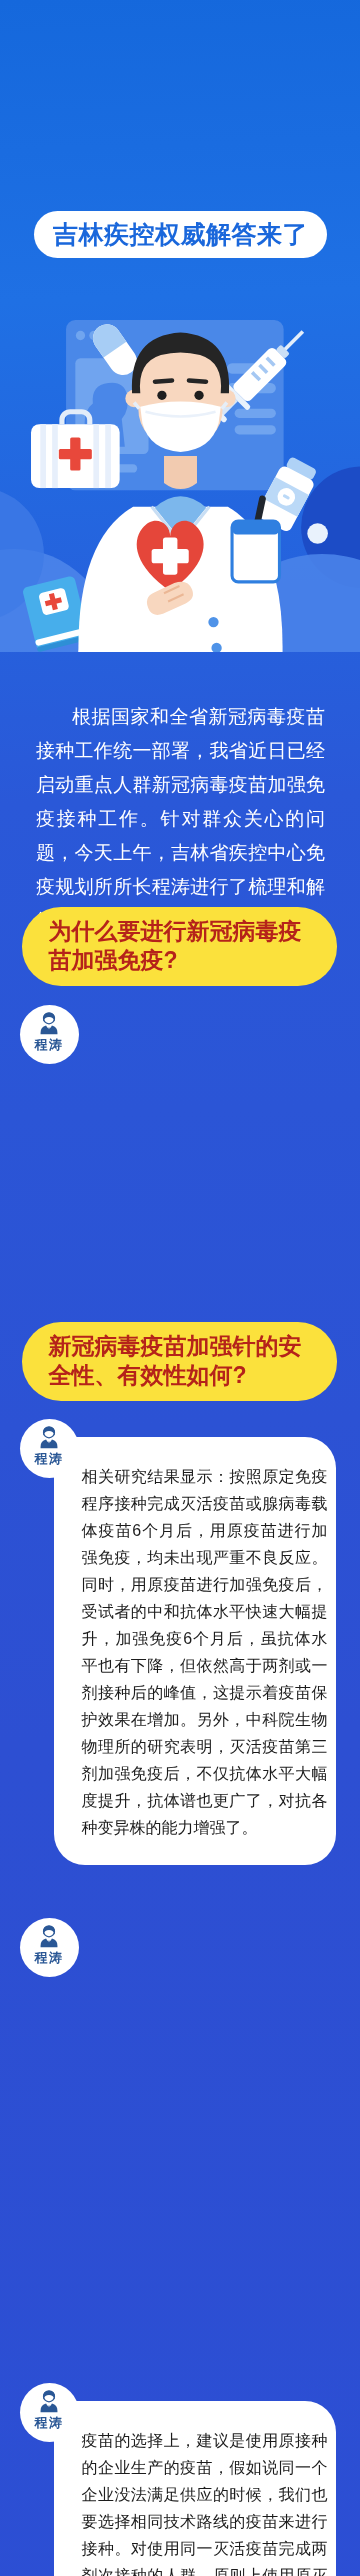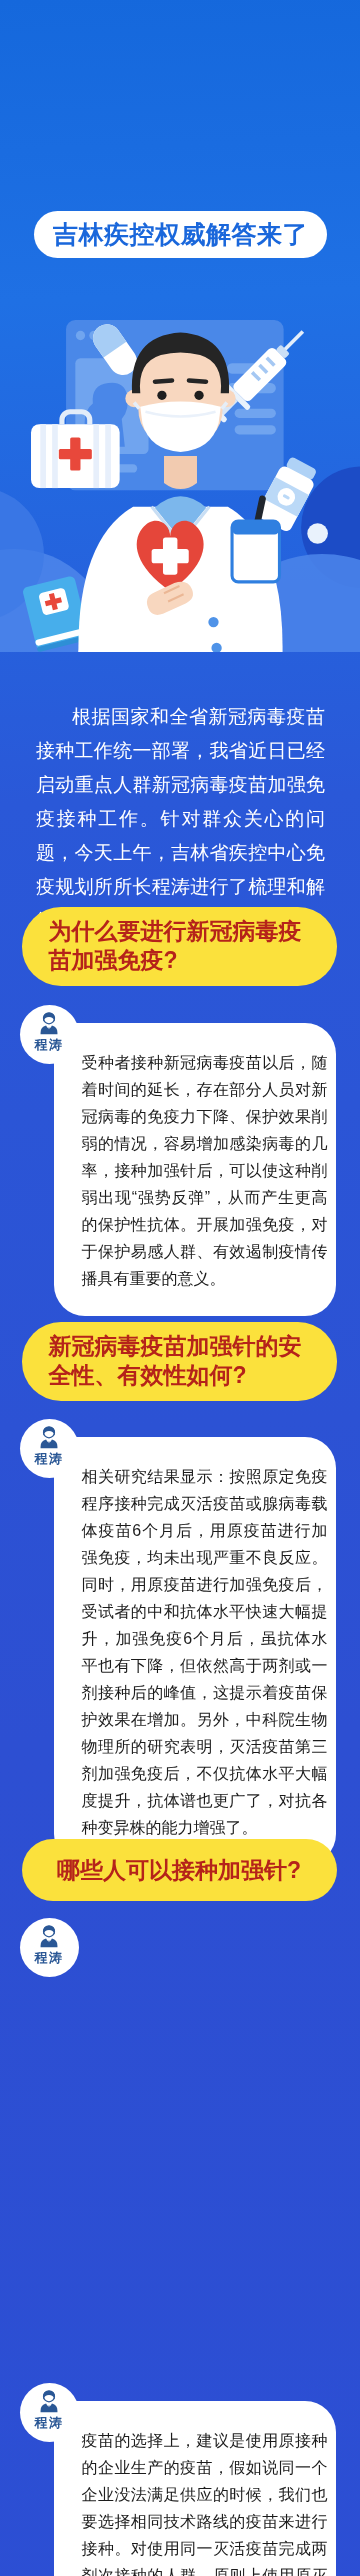--- a/index.html
+++ b/index.html
@@ -161,23 +161,20 @@
     <div class="avatar">
       <svg viewBox="0 0 64 64" width="30" height="27">
         <circle cx="32" cy="22" r="13" fill="#FFFFFF" stroke="#2A5795" stroke-width="3"></circle>
         <path d="M18 24 q0 -15 14 -15 q14 0 14 15 q0 3 -1 5 q-3 -10 -13 -10 q-10 0 -13 10 q-1 -2 -1 -5 z" fill="#2A5795"></path>
         <path d="M12 56 q0 -14 13 -17 l7 9 7 -9 q13 3 13 17 v4 h-40 z" fill="#2A5795"></path>
         <path d="M25 39 l7 9 7 -9 -7 4 z" fill="#FFFFFF"></path>
         <path d="M30.5 45 l1.5 -2 1.5 2 -1 12 h-1 z" fill="#2A5795"></path>
       </svg>
       <div class="speaker-name">程涛</div>
     </div>
-    <div class="bubble">
-      <p>受种者接种新冠病毒疫苗以后，随着时间的延长，存在部分人员对新冠病毒的免疫力下降、保护效果削弱的情况，容易增加感染病毒的几率，接种加强针后，可以使这种削弱出现“强势反弹”，从而产生更高的保护性抗体。开展加强免疫，对于保护易感人群、有效遏制疫情传播具有重要的意义。</p>
-    </div>
   </div>
 
   <div class="q-box q-two abs" style="top:1322px">
     <span>新冠病毒疫苗加强针的安全性、有效性如何?</span>
   </div>
   <div class="answer abs" style="top:1419px">
     <div class="avatar">
       <svg viewBox="0 0 64 64" width="30" height="27">
         <circle cx="32" cy="22" r="13" fill="#FFFFFF" stroke="#2A5795" stroke-width="3"></circle>
         <path d="M18 24 q0 -15 14 -15 q14 0 14 15 q0 3 -1 5 q-3 -10 -13 -10 q-10 0 -13 10 q-1 -2 -1 -5 z" fill="#2A5795"></path>
@@ -185,23 +182,20 @@
         <path d="M25 39 l7 9 7 -9 -7 4 z" fill="#FFFFFF"></path>
         <path d="M30.5 45 l1.5 -2 1.5 2 -1 12 h-1 z" fill="#2A5795"></path>
       </svg>
       <div class="speaker-name">程涛</div>
     </div>
     <div class="bubble">
       <p>相关研究结果显示：按照原定免疫程序接种完成灭活疫苗或腺病毒载体疫苗6个月后，用原疫苗进行加强免疫，均未出现严重不良反应。同时，用原疫苗进行加强免疫后，受试者的中和抗体水平快速大幅提升，加强免疫6个月后，虽抗体水平也有下降，但依然高于两剂或一剂接种后的峰值，这提示着疫苗保护效果在增加。另外，中科院生物物理所的研究表明，灭活疫苗第三剂加强免疫后，不仅抗体水平大幅度提升，抗体谱也更广了，对抗各种变异株的能力增强了。</p>
     </div>
   </div>
 
-  <div class="q-box q-one abs" style="top:1839px">
-    <span>哪些人可以接种加强针?</span>
-  </div>
   <div class="answer abs" style="top:1918px">
     <div class="avatar">
       <svg viewBox="0 0 64 64" width="30" height="27">
         <circle cx="32" cy="22" r="13" fill="#FFFFFF" stroke="#2A5795" stroke-width="3"></circle>
         <path d="M18 24 q0 -15 14 -15 q14 0 14 15 q0 3 -1 5 q-3 -10 -13 -10 q-10 0 -13 10 q-1 -2 -1 -5 z" fill="#2A5795"></path>
         <path d="M12 56 q0 -14 13 -17 l7 9 7 -9 q13 3 13 17 v4 h-40 z" fill="#2A5795"></path>
         <path d="M25 39 l7 9 7 -9 -7 4 z" fill="#FFFFFF"></path>
         <path d="M30.5 45 l1.5 -2 1.5 2 -1 12 h-1 z" fill="#2A5795"></path>
       </svg>
       <div class="speaker-name">程涛</div>

